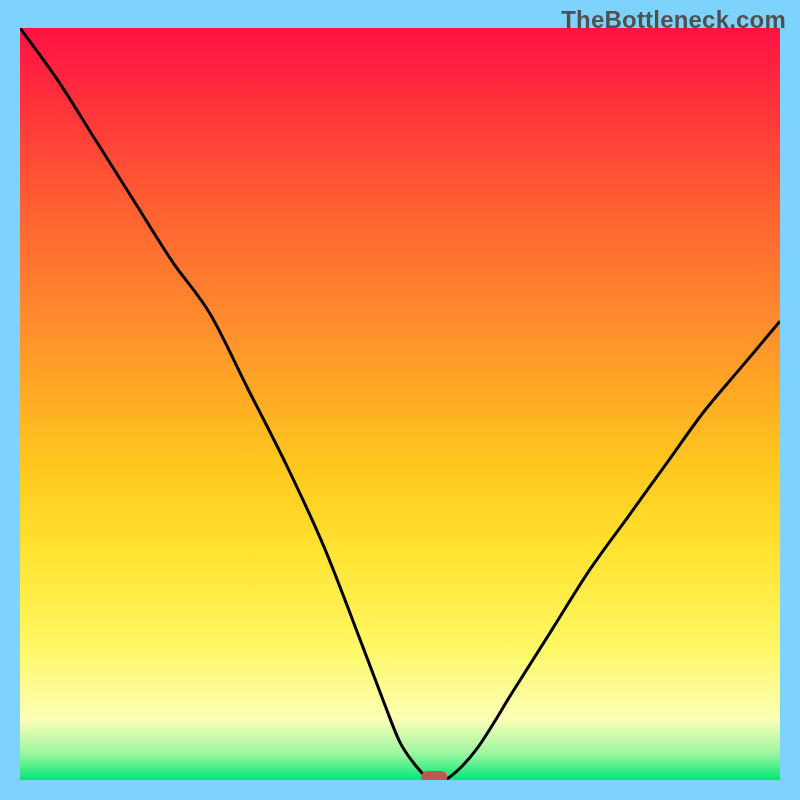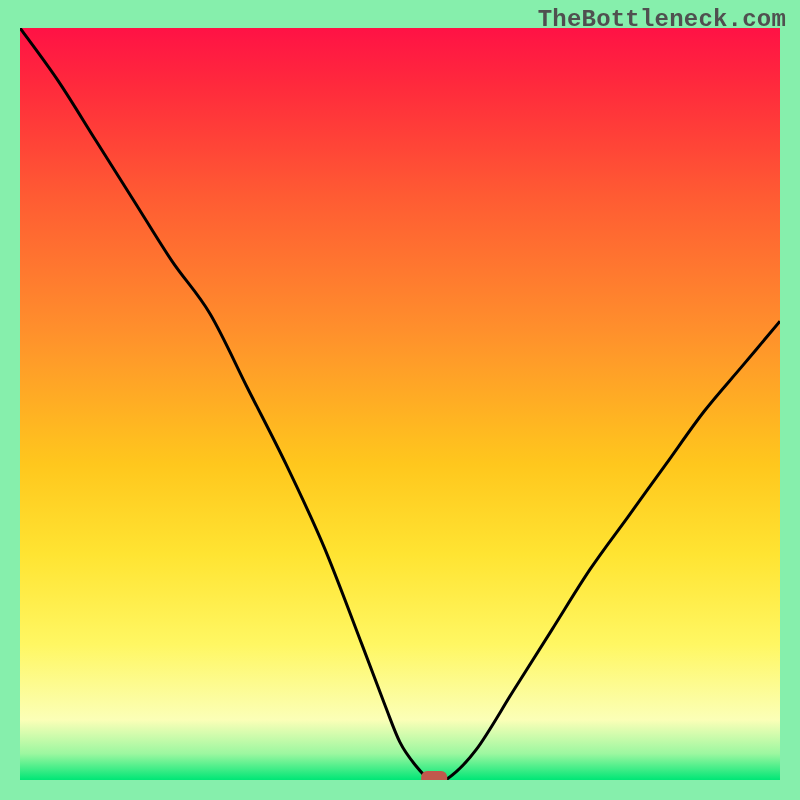--- a/index.html
+++ b/index.html
@@ -8,22 +8,21 @@
     width: 800px;
     height: 800px;
     background: #000;
     font-family: Arial, Helvetica, sans-serif;
     overflow: hidden;
   }
   .frame {
     position: relative;
     width: 800px;
     height: 800px;
-    background: #86efac;
-    font-family: Liberation Mono, monospace;
+    background: #7dd3fc;
   }
   .watermark {
     position: absolute;
     top: 6px;
     right: 14px;
     color: #505050;
     font-size: 24px;
     font-weight: 600;
     letter-spacing: 0.2px;
     z-index: 3;

